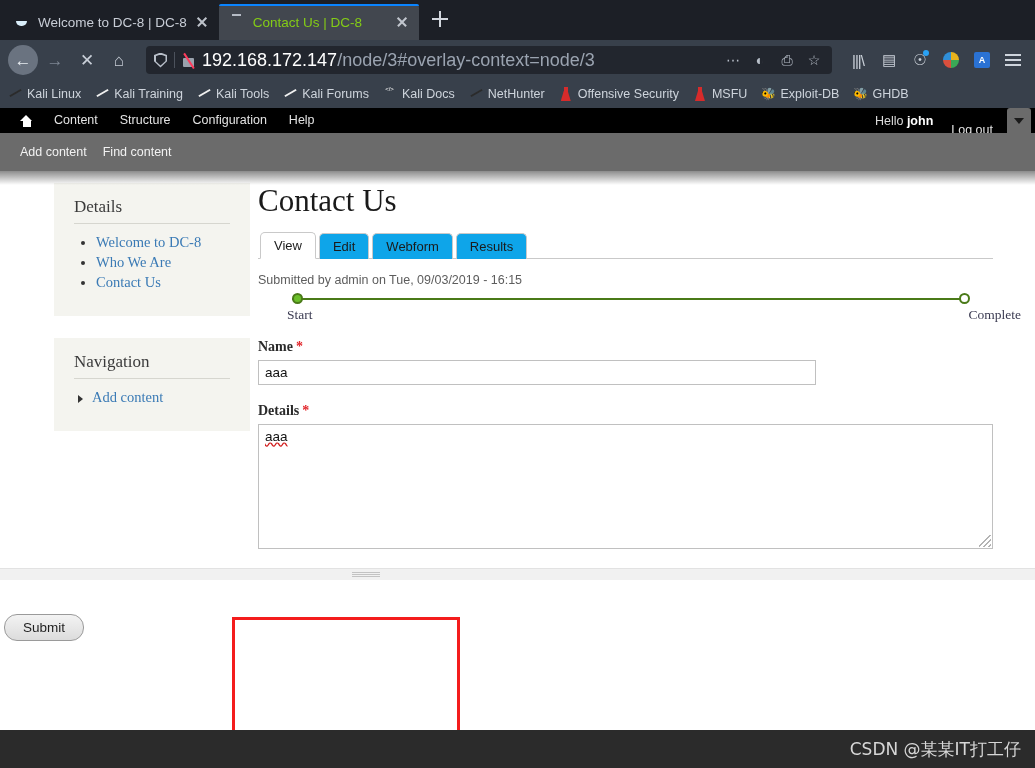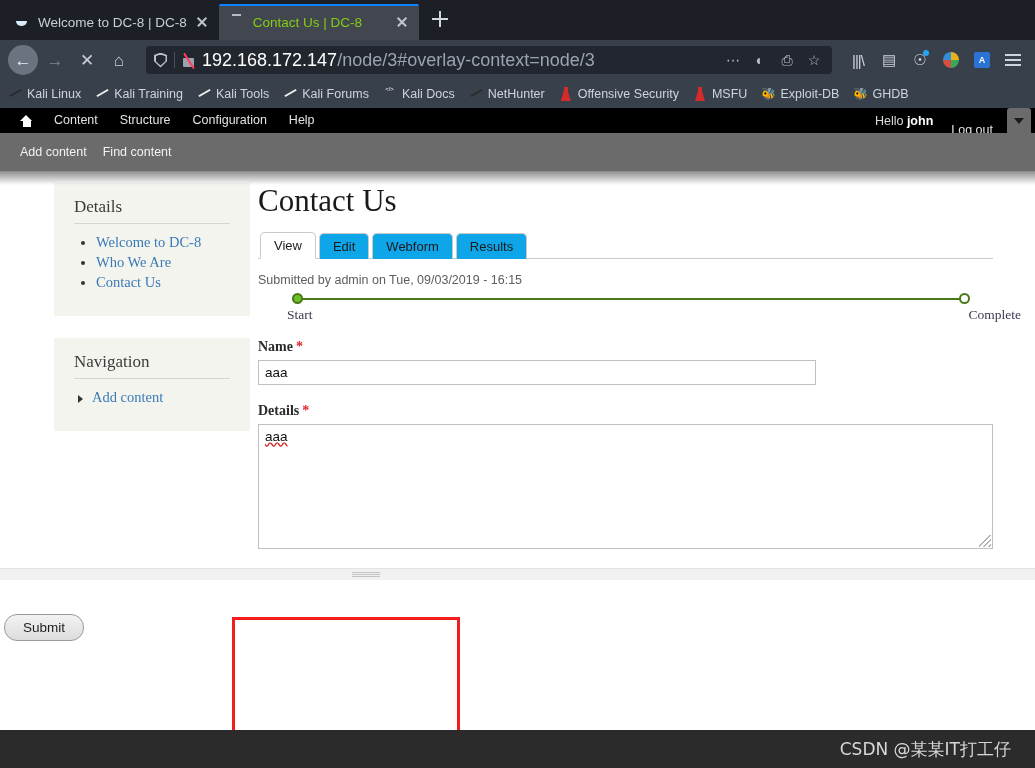--- a/index.html
+++ b/index.html
@@ -373,21 +373,21 @@
 
   .redbox {
     position: absolute; left: 232px; top: 617px; width: 228px; height: 118px;
     border: 3px solid #f41c1c; pointer-events: none; z-index: 5;
   }
 
   .watermark-bar {
     position: absolute; left: 0; bottom: 0; width: 100%; height: 38px;
     background: #2b2b2b; color: #d7d7d7; font-size: 17px;
     display: flex; align-items: center; justify-content: flex-end;
-    padding-right: 24px; z-index: 6;
+    padding-right: 14px; z-index: 6;
     font-family: "DejaVu Sans", sans-serif;
   }
 </style>
 </head>
 <body>
 
 <div id="app">
 
   <div class="ff-tabstrip">
     <div class="ff-tab inactive">

